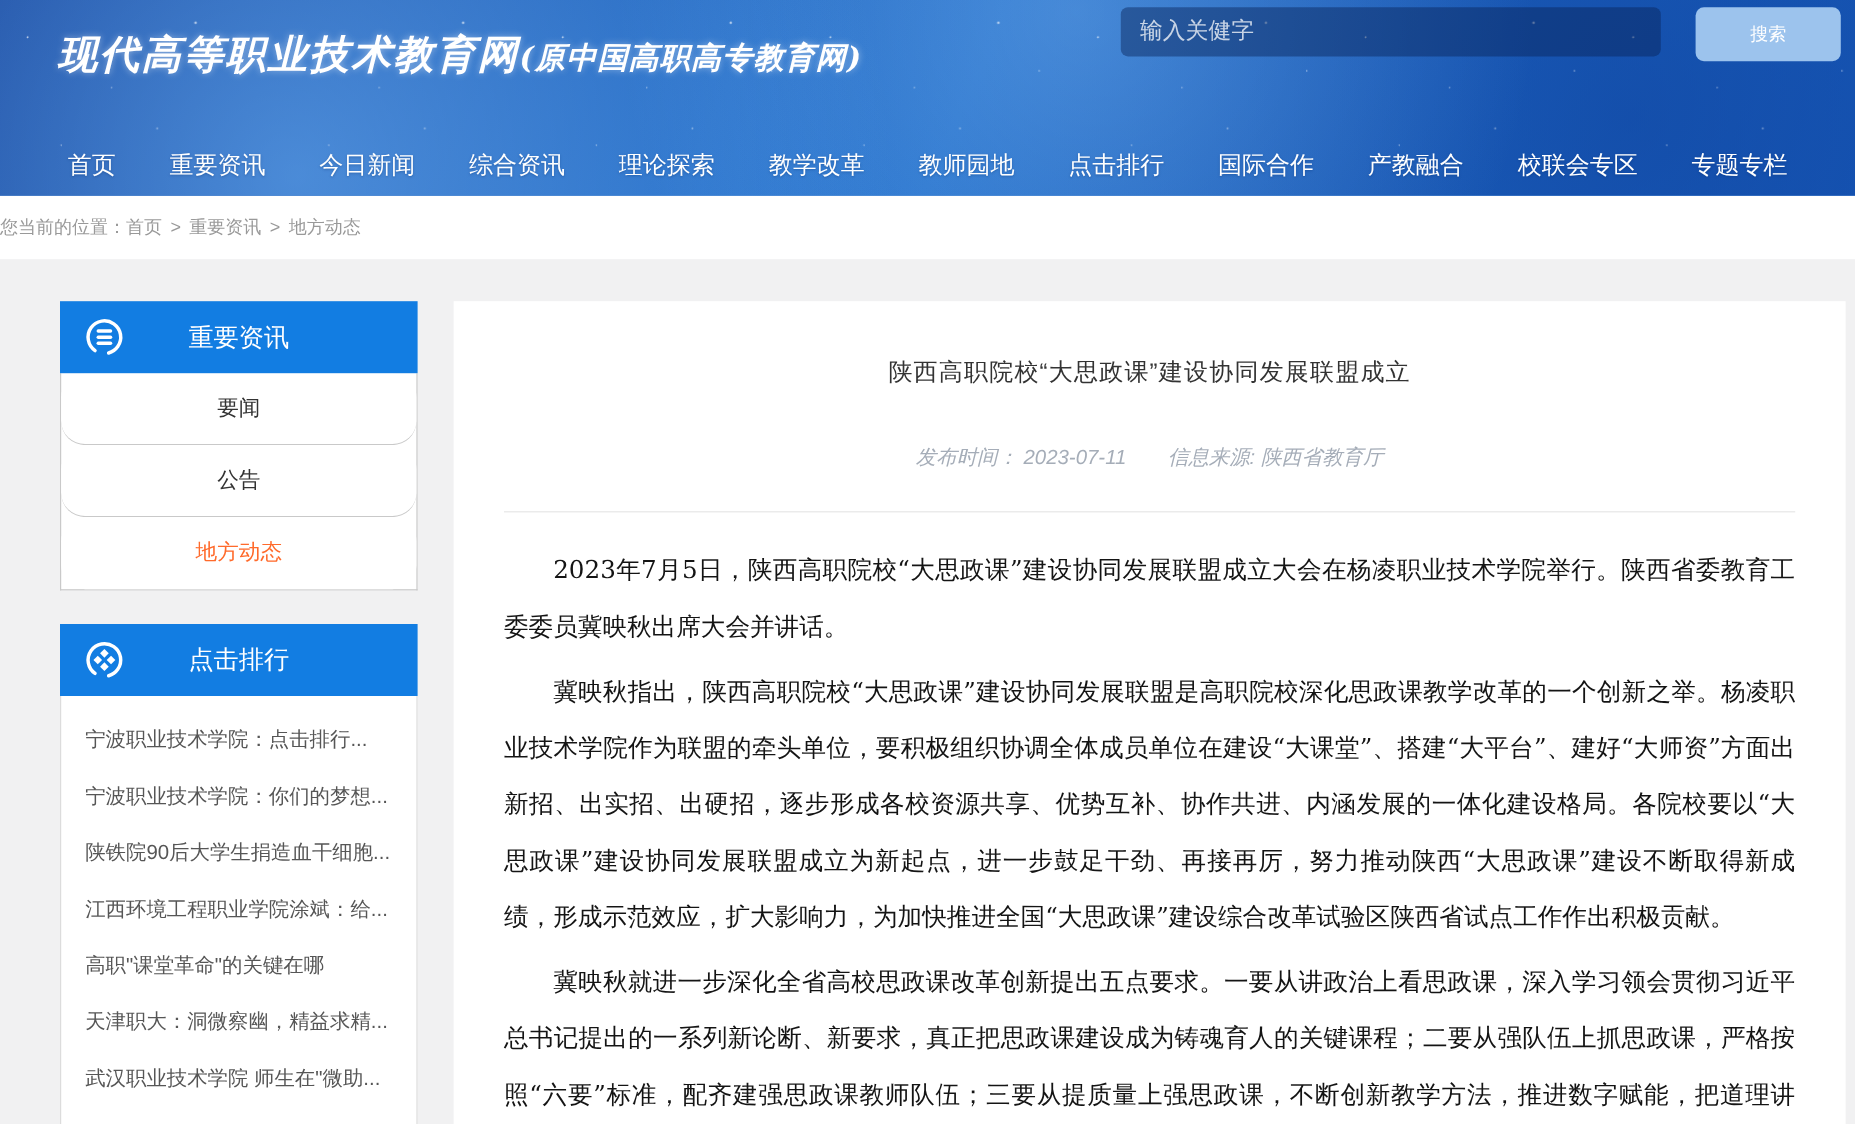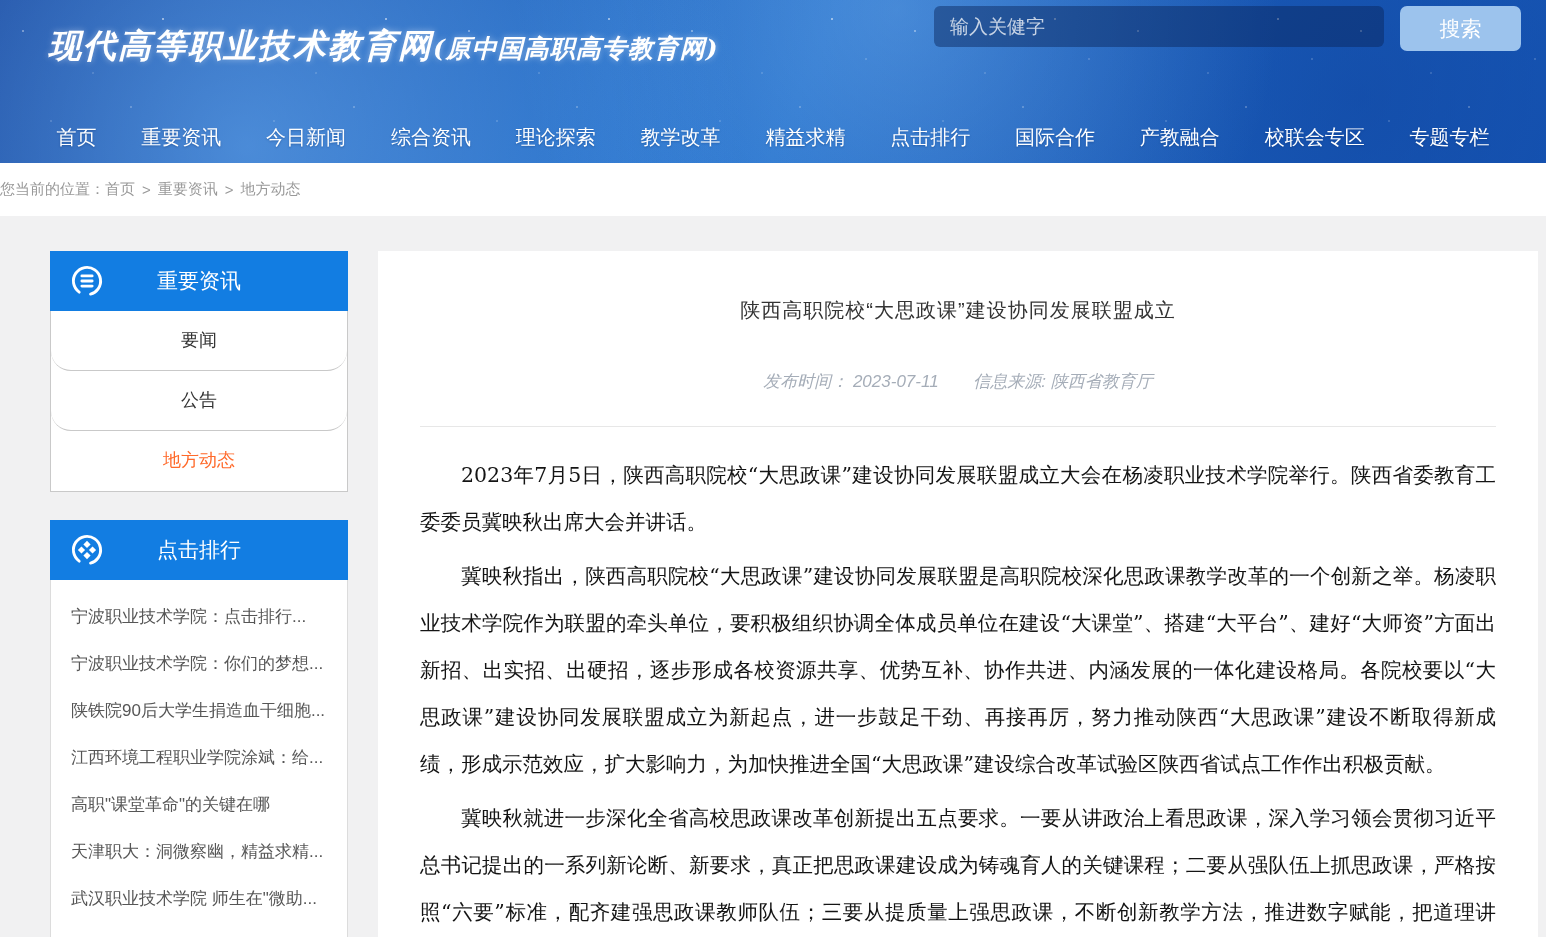--- a/index.html
+++ b/index.html
@@ -38,22 +38,22 @@
   .logo-main{ font-size:33px; letter-spacing:2px; }
   .logo-sub{ font-size:25px; letter-spacing:1px; }
   .search-area{ position:absolute; right:6px; top:6px; width:606px; }
   .search-row{ display:flex; align-items:flex-start; }
   .search-input{
     width:450px; height:41px; border:none; outline:none; border-radius:6px;
     background:rgba(8,35,88,.45); color:#fff; font-size:19px; padding:0 16px;
   }
   .search-input::placeholder{ color:rgba(255,255,255,.75); }
   .search-btn{
-    margin-left:16px; width:121px; height:45px; border:none; border-radius:7px;
-    background:#9cc3ed; color:#fff; font-size:21px; cursor:pointer;
+    margin-left:29px; width:121px; height:45px; border:none; border-radius:7px;
+    background:#9cc3ed; color:#fff; font-size:15px; cursor:pointer;
   }
   .hot-topics{ margin-top:12px; display:flex; align-items:center; font-size:15px; white-space:nowrap; }
   .hot-label{ color:#f7b63d; font-weight:bold; margin-right:8px; }
   .hot-link{ color:#fff; margin-right:32px; }
   .main-nav{
     height:52px; display:flex; align-items:center;
     justify-content:space-around; padding:0 34px;
   }
   .nav-item{ color:#fff; font-size:20px; white-space:nowrap; text-shadow:0 1px 2px rgba(0,40,100,.35); }
 
@@ -125,21 +125,21 @@
       </div>
     </div>
   </div>
   <nav class="main-nav">
     <a class="nav-item">首页</a>
     <a class="nav-item">重要资讯</a>
     <a class="nav-item">今日新闻</a>
     <a class="nav-item">综合资讯</a>
     <a class="nav-item">理论探索</a>
     <a class="nav-item">教学改革</a>
-    <a class="nav-item">精益求精</a>
+    <a class="nav-item">教师园地</a>
     <a class="nav-item">点击排行</a>
     <a class="nav-item">国际合作</a>
     <a class="nav-item">产教融合</a>
     <a class="nav-item">校联会专区</a>
     <a class="nav-item">专题专栏</a>
   </nav>
 </header>
 
 <div class="breadcrumb-bar">
   <span>您当前的位置：</span>

